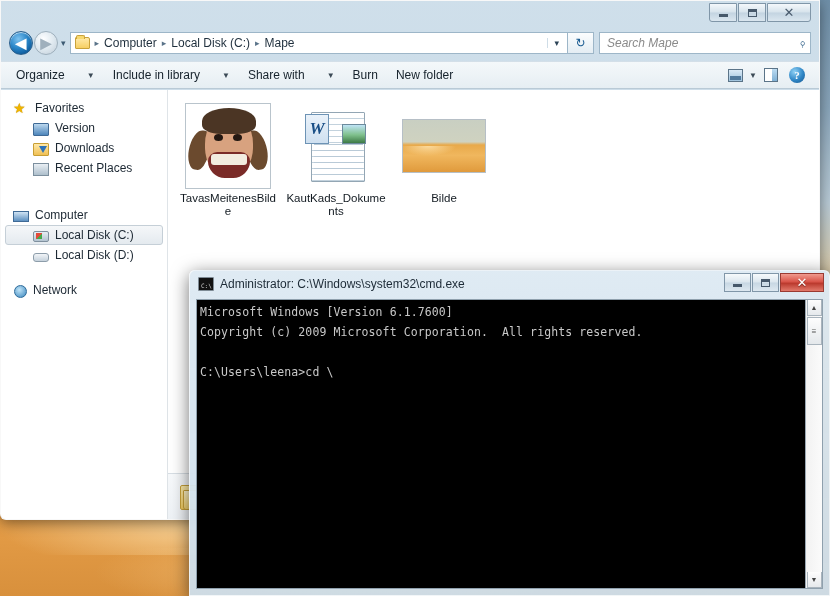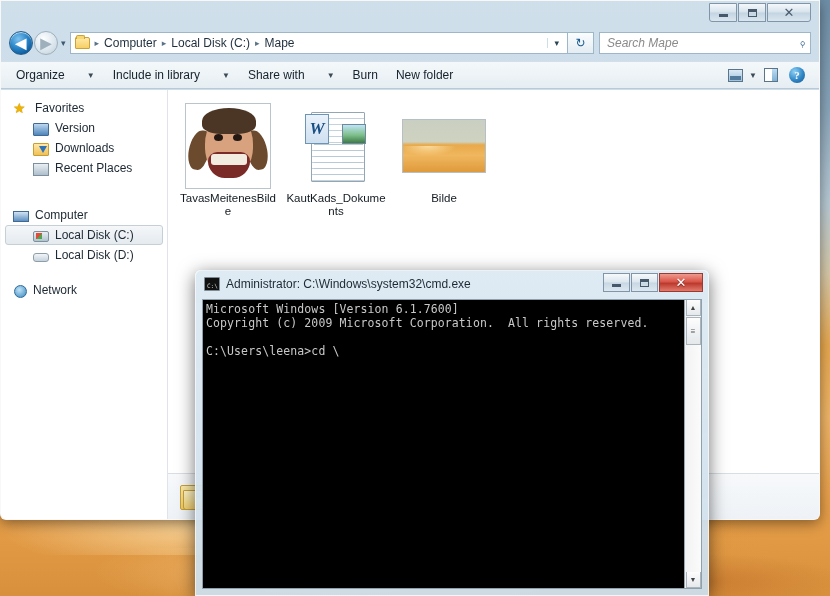--- a/index.html
+++ b/index.html
@@ -245,27 +245,26 @@
   .sb-folder { width:34px; height:28px; position:relative; flex:0 0 auto; }
   .sb-folder-back { position:absolute; left:0; top:2px; width:32px; height:25px;
     background:linear-gradient(180deg,#fbe9a8,#edc95f); border:1px solid #c6a03a; border-radius:2px 3px 2px 2px; }
   .sb-folder-front { position:absolute; left:3px; top:7px; width:29px; height:20px;
     background:linear-gradient(180deg,#fff4c9,#f2d271); border:1px solid #c6a03a; border-radius:1px 1px 3px 3px; }
   .sb-text { display:flex; flex-direction:column; gap:1px; }
   .sb-line { font-size:12px; color:#1b2730; }
 
   
   #cmdwin {
-    position:absolute; left:189px; top:270px; width:514px; height:326px;
+    position:absolute; left:189px; top:270px; width:641px; height:326px;
     border-radius:6px 6px 0 0;
     background: linear-gradient(180deg, rgba(222,234,243,.97) 0%, rgba(205,222,235,.95) 100%);
     box-shadow: 0 4px 18px rgba(0,0,0,.55);
     border:1px solid rgba(255,255,255,.6);
     overflow:hidden;
-    margin-left:6px;
   }
   .cmd-title { height:26px; display:flex; align-items:center; padding:0 4px 0 8px; position:relative; }
   .cmd-ico {
     width:16px; height:14px; background:#111; border:1px solid #7e8b95; border-radius:1px;
     display:flex; align-items:flex-end; padding:0 0 1px 2px; flex:0 0 auto;
   }
   .cmd-ico span { color:#ccc; font-family:"DejaVu Sans Mono", monospace; font-size:6px; line-height:6px; }
   .cmd-title-text { margin-left:6px; font-size:12px; color:#1c2a36; white-space:nowrap; }
   .cmd-btns { position:absolute; right:5px; top:2px; display:flex; }
   .cbtn {
@@ -277,21 +276,21 @@
     width:44px; border-color:#9a3b33;
     background: linear-gradient(180deg,#f09a8e 0%,#d9554a 45%,#bb3a2e 55%,#e27a6c 100%);
   }
   .cbtn.close .glyph-x { color:#fff; text-shadow:0 1px 1px rgba(0,0,0,.4); }
   .cmd-screen {
     position:absolute; left:6px; top:28px; right:6px; bottom:6px;
     background:#000; border:1px solid #8fa0ad; display:flex;
   }
   .cmd-text {
     flex:1; padding:2px 3px; color:#c8c8c8;
-    font-family:"DejaVu Sans Mono", monospace; font-size:11.5px; line-height:14px; white-space:pre;
+    font-family:"DejaVu Sans Mono", monospace; font-size:11.5px; line-height:20px; white-space:pre;
     letter-spacing:.1px;
   }
   .cmd-scroll {
     width:17px; flex:0 0 auto; background:linear-gradient(90deg,#f2f2f2,#fbfbfb);
     border-left:1px solid #9aa7b2; display:flex; flex-direction:column; align-items:center;
   }
   .sc-arrow {
     width:15px; height:16px; border:1px solid #a9b4bd; border-top:none;
     background:linear-gradient(180deg,#fdfdfd,#e6e9ec);
     display:flex; align-items:center; justify-content:center; font-size:7px; color:#444;

